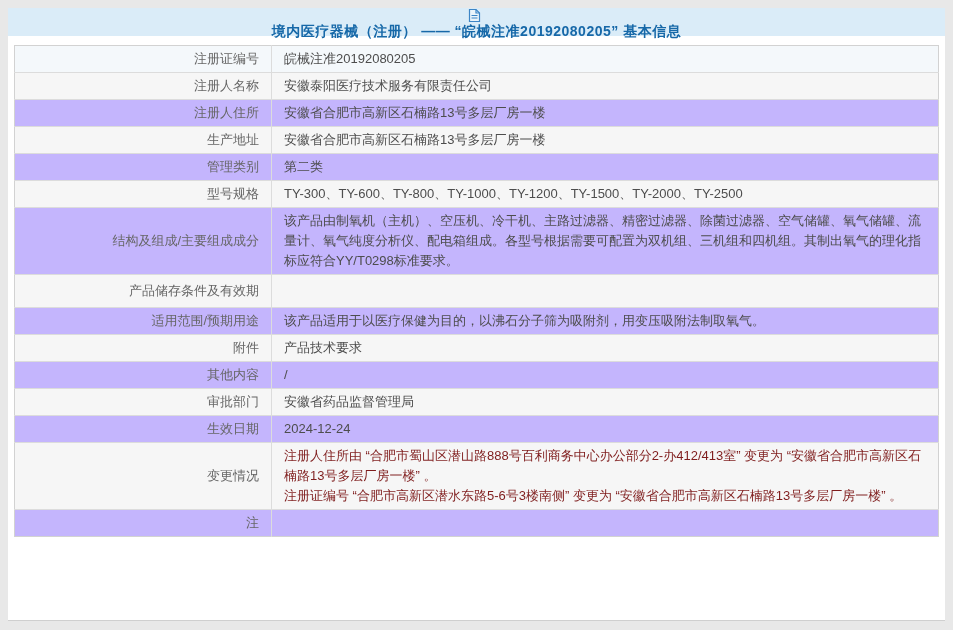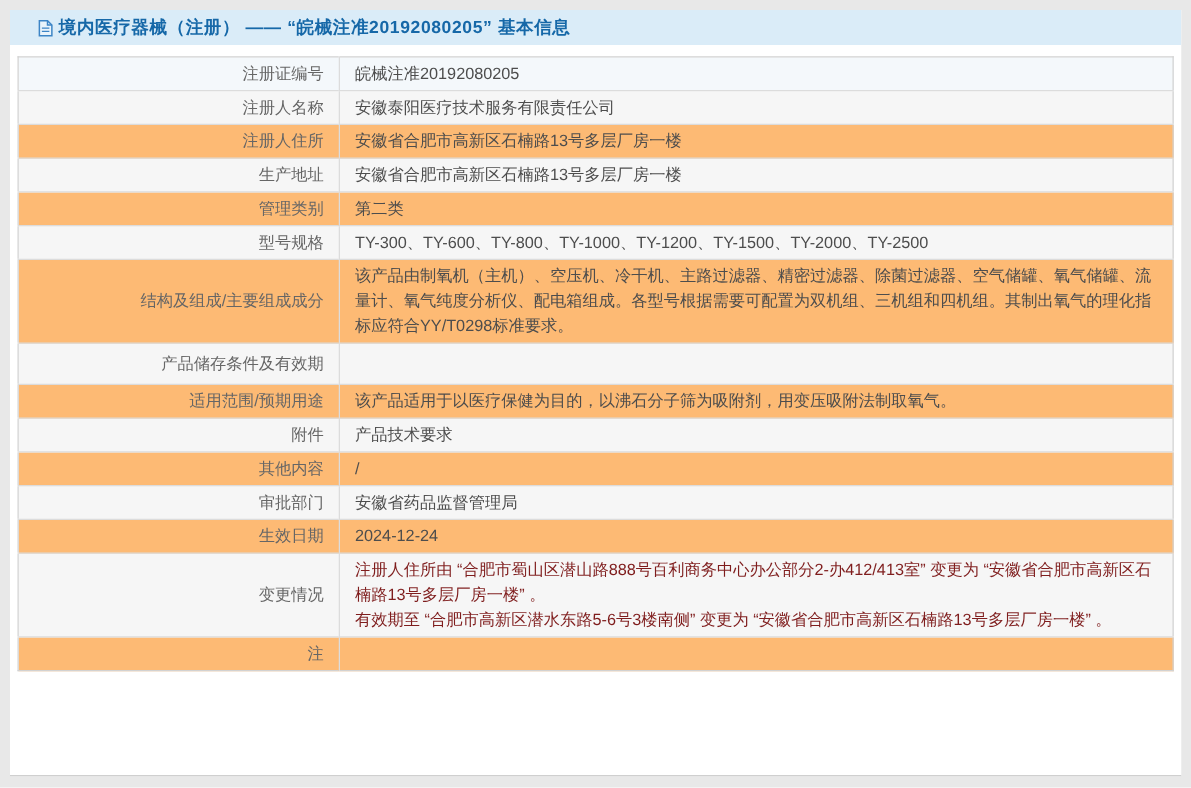--- a/index.html
+++ b/index.html
@@ -14,37 +14,38 @@
     width: 937px;
     height: 613px;
     border-bottom: 1px solid #cfcfcf;
     overflow: hidden;
   }
   .title-bar {
     background: #daecf8;
     height: 28px;
     display: flex;
     align-items: center;
-    padding: 0 22px;
+    padding: 0 0;
+    flex-direction: column;
   }
   .title-bar .doc-icon { display: inline-flex; margin-right: 4px; }
   .title-text {
     color: #1668a8;
     font-size: 14px;
     font-weight: bold;
     letter-spacing: 0.5px;
   }
   table.info {
     border-collapse: collapse;
     margin: 9px 6px 1px 6px;
     width: 925px;
     table-layout: fixed;
     border: 1px solid #d2d2d2;
   }
-  table.info tr { background: #fdba74; }
+  table.info tr { background: #c4b5fd; }
   table.info tr:nth-child(even) { background: #f6f6f6; }
   table.info tr:first-child { background: #f4f8fb; }
   table.info td {
     border-top: 1px solid #dcdcdc;
     font-size: 13px;
     line-height: 20px;
     padding: 3px 12px;
     vertical-align: middle;
   }
   table.info tr:first-child td { border-top: none; }
@@ -129,21 +130,21 @@
           <td class="value-cell">安徽省药品监督管理局</td>
         </tr>
         <tr>
           <td class="label-cell">生效日期</td>
           <td class="value-cell">2024-12-24</td>
         </tr>
         <tr>
           <td class="label-cell">变更情况</td>
           <td class="value-cell">
             <div class="value-line">注册人住所由 “合肥市蜀山区潜山路888号百利商务中心办公部分2-办412/413室” 变更为 “安徽省合肥市高新区石楠路13号多层厂房一楼” 。</div>
-            <div class="value-line">有效期至 “合肥市高新区潜水东路5-6号3楼南侧” 变更为 “安徽省合肥市高新区石楠路13号多层厂房一楼” 。</div>
+            <div class="value-line">注册证编号 “合肥市高新区潜水东路5-6号3楼南侧” 变更为 “安徽省合肥市高新区石楠路13号多层厂房一楼” 。</div>
           </td>
         </tr>
         <tr>
           <td class="label-cell">注</td>
           <td class="value-cell"></td>
         </tr>
       </tbody>
   </table>
 </div>
 

